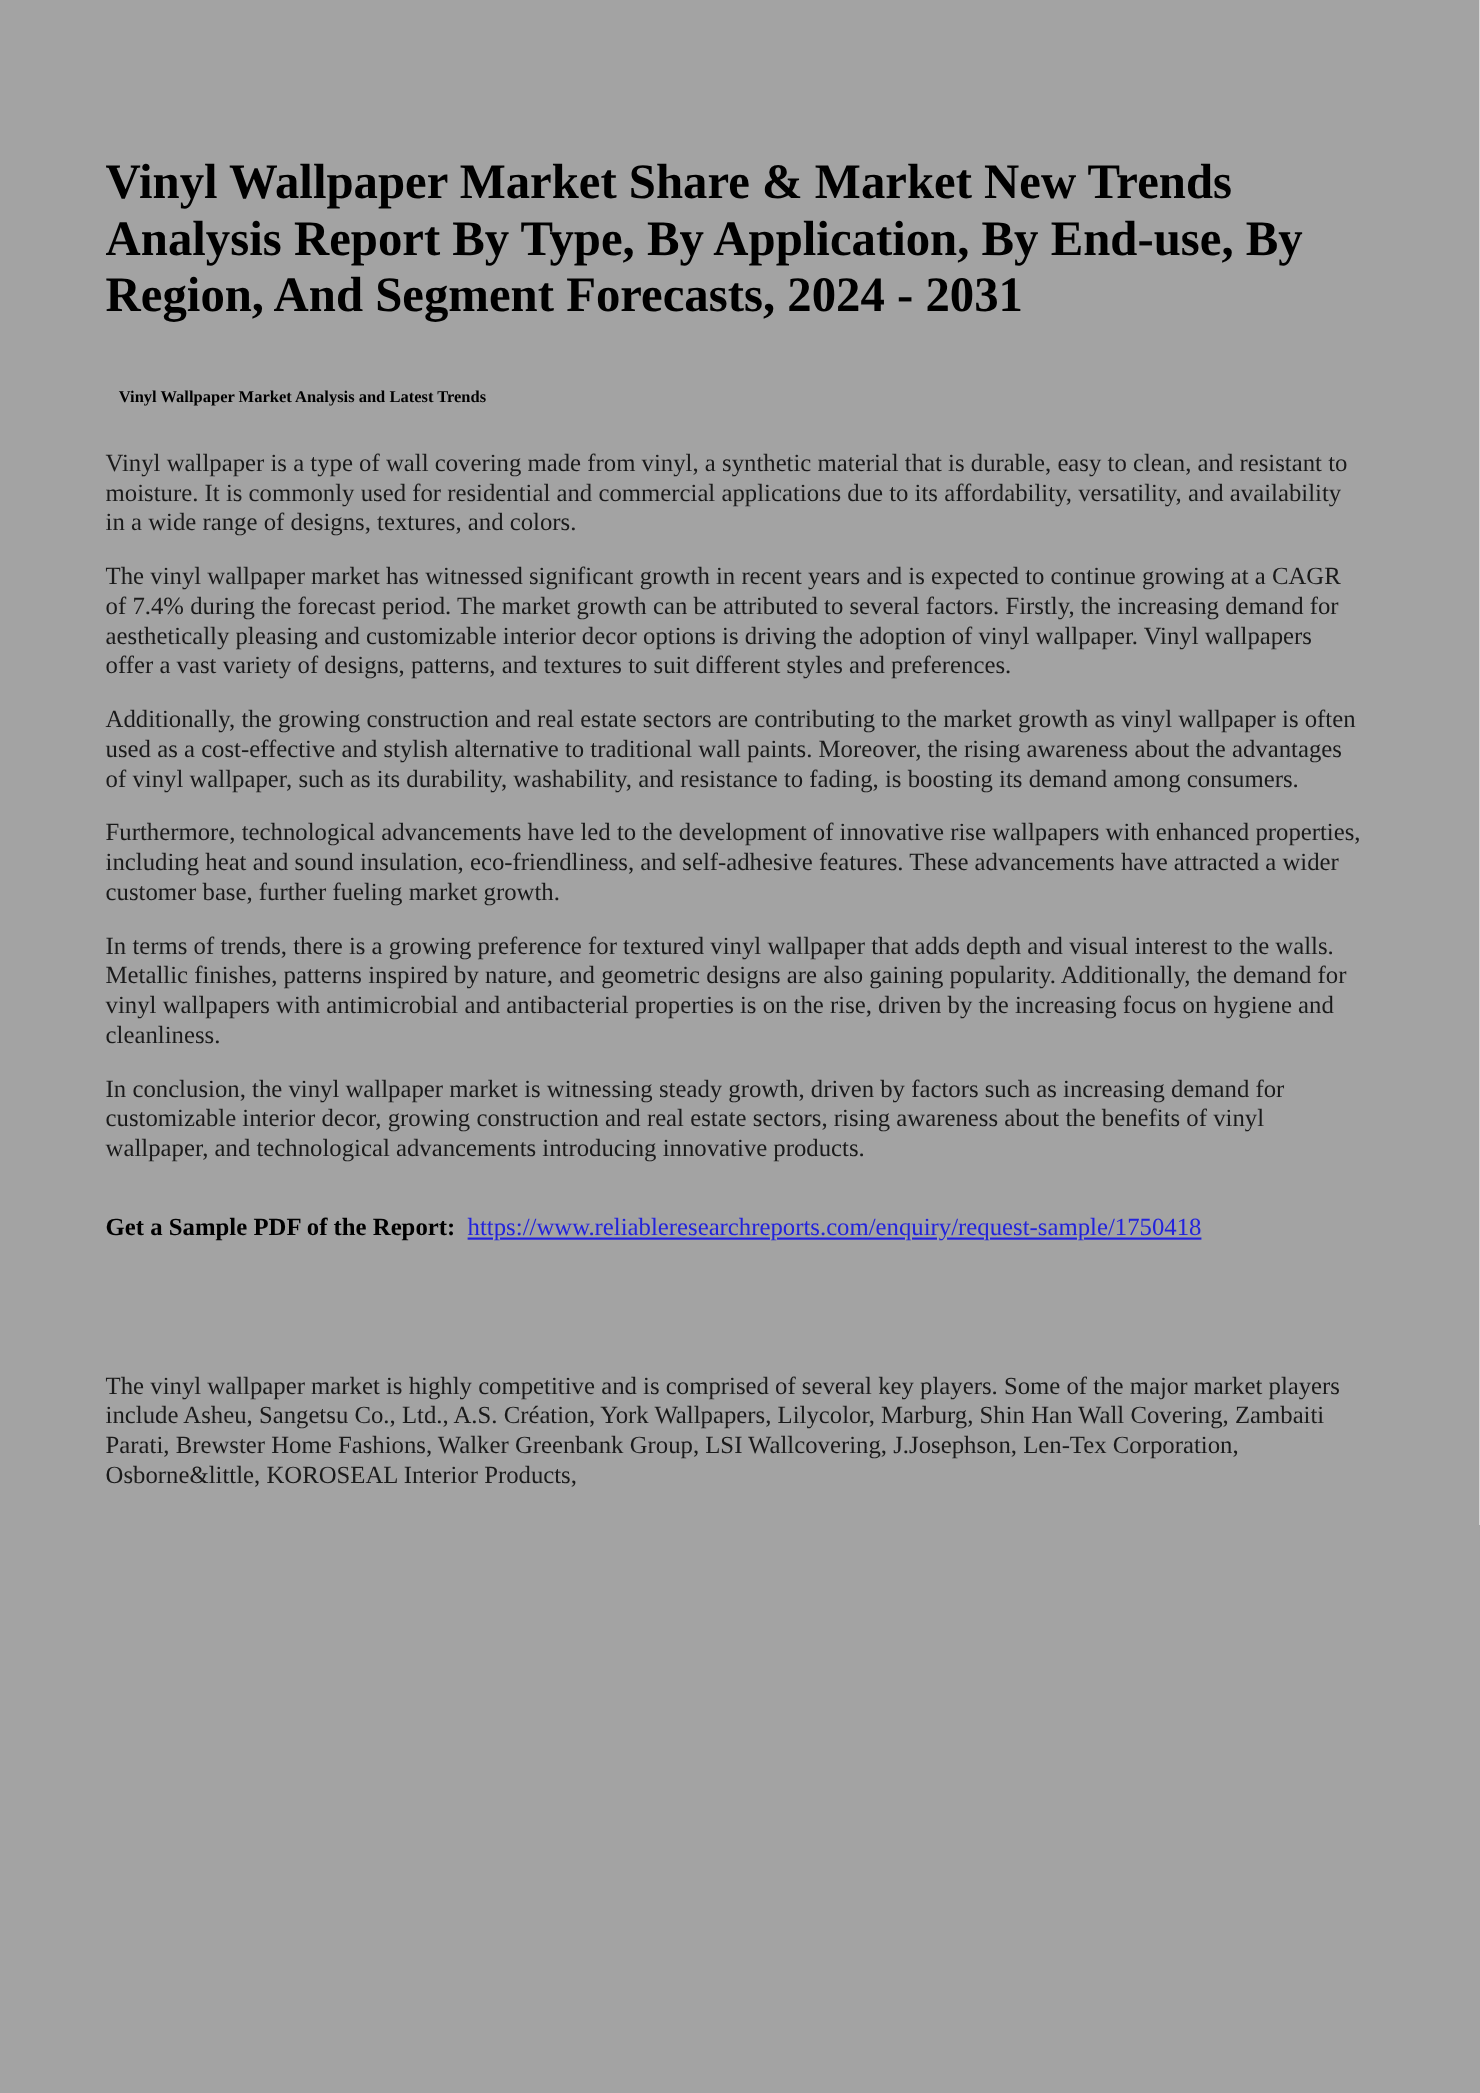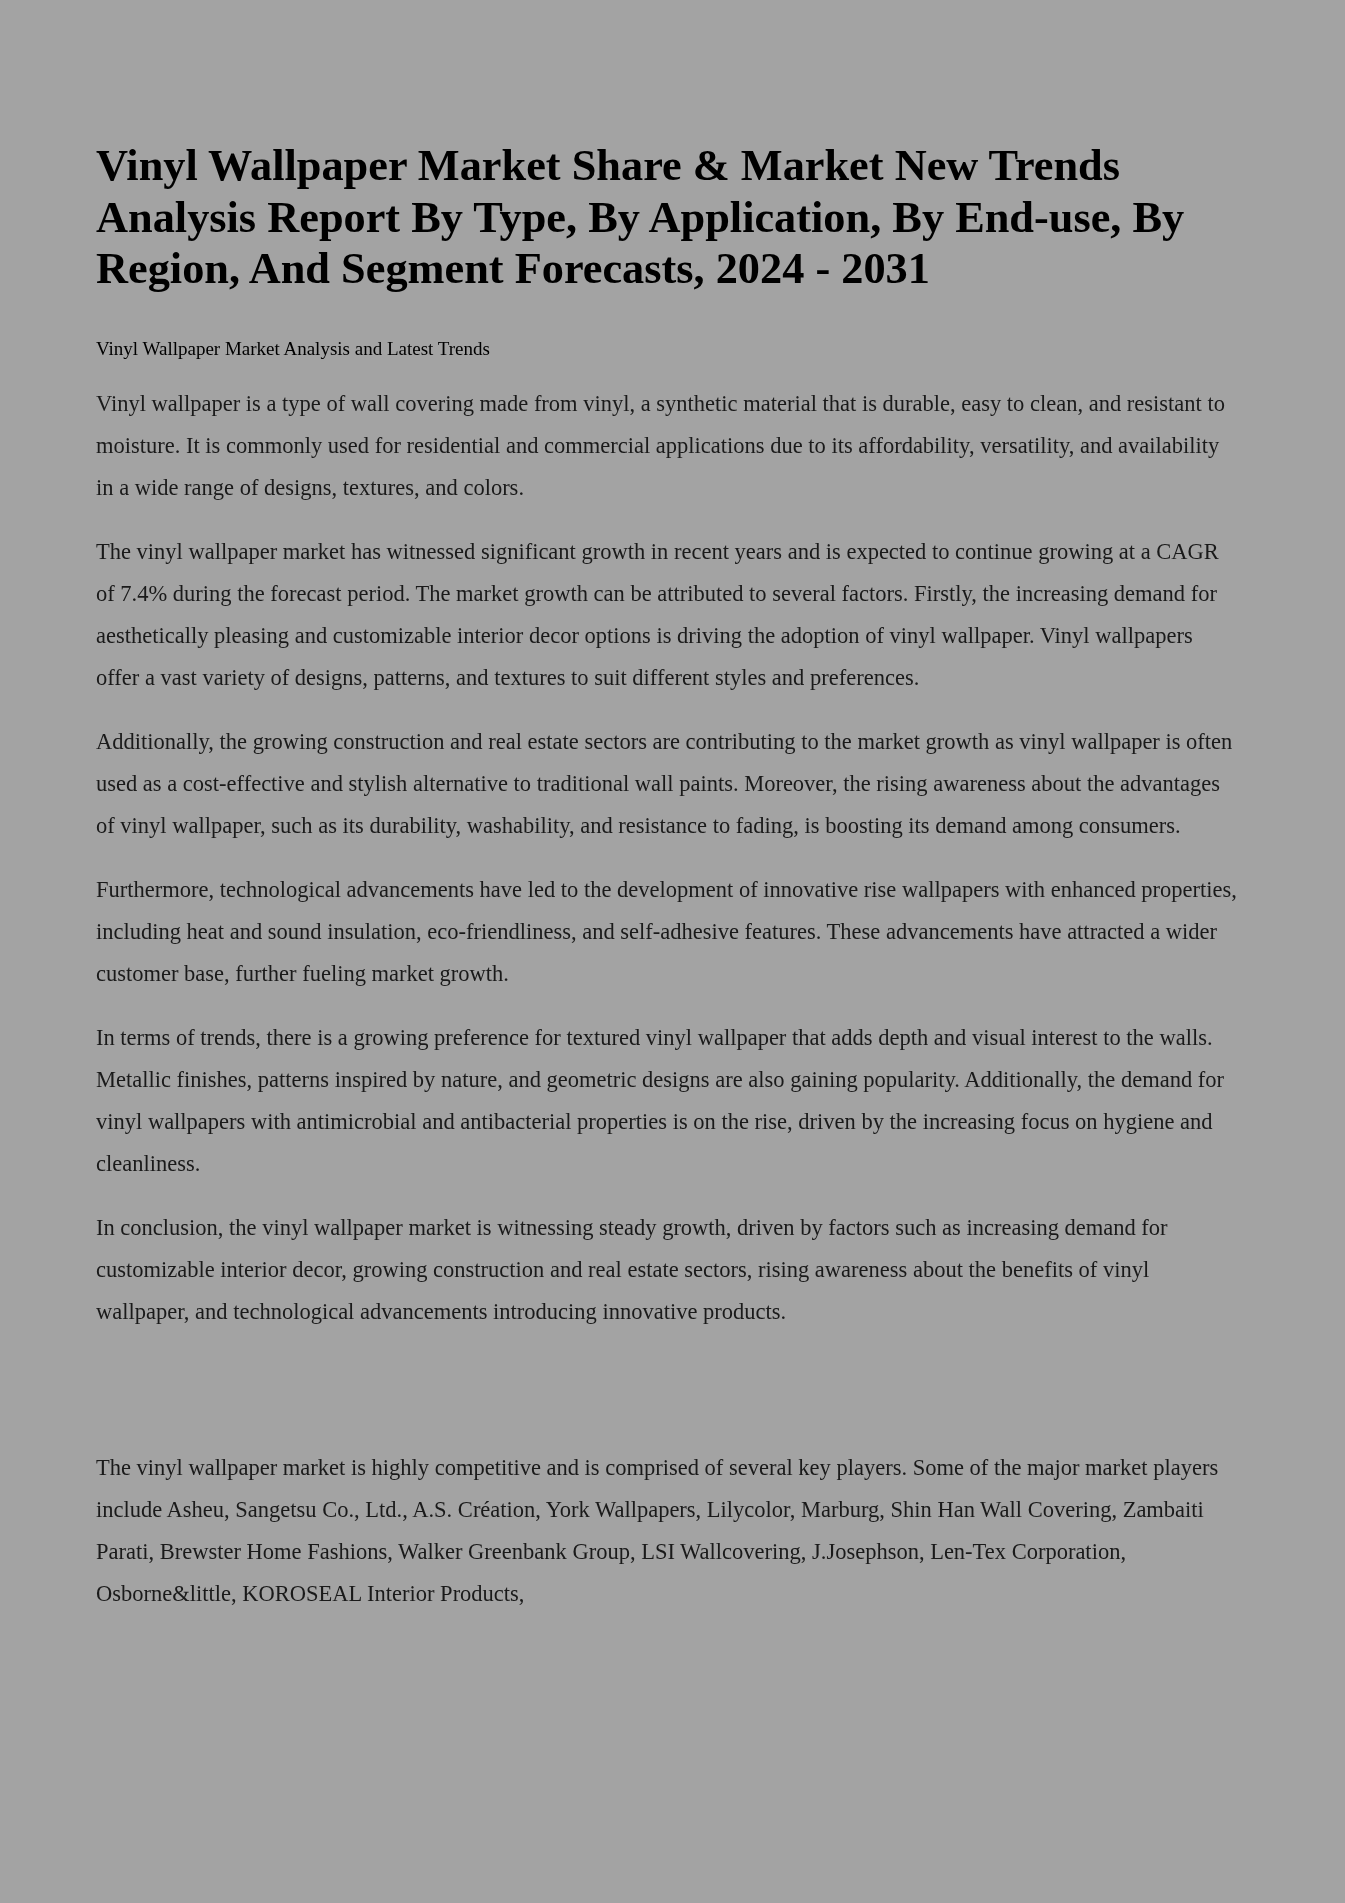--- a/index.html
+++ b/index.html
@@ -34,30 +34,30 @@
     line-height: 51.5px;
     letter-spacing: 0px;
     margin: 0 0 0 0;
     color: #000000;
     transform: scaleX(0.985);
     transform-origin: left top;
     width: 1160px;
   }
   .section-heading {
     font-family: "Liberation Serif", "DejaVu Serif", serif;
-    font-weight: normal;
-    font-size: 19px;
+    font-weight: bold;
+    font-size: 15px;
     line-height: 28px;
-    margin: 0;
+    margin: 12px;
     color: #000000;
   }
   p.body-text {
     font-family: "Liberation Serif", "DejaVu Serif", serif;
     font-size: 22.5px;
-    line-height: 42px;
+    line-height: 27px;
     margin: 0;
     color: #1a1a1a;
     text-align: left;
   }
   .gap-title-to-heading { height: 40px; }
   .gap-para { height: 22px; }
   .gap-heading-to-para { height: 20px; }
   .gap-big { height: 72px; }
 
   .link-line {
@@ -108,20 +108,21 @@
     <div class="gap-para"></div>
 
     <p class="body-text">In terms of trends, there is a growing preference for textured vinyl wallpaper that adds depth and visual interest to the walls. Metallic finishes, patterns inspired by nature, and geometric designs are also gaining popularity. Additionally, the demand for vinyl wallpapers with antimicrobial and antibacterial properties is on the rise, driven by the increasing focus on hygiene and cleanliness.</p>
 
     <div class="gap-para"></div>
 
     <p class="body-text">In conclusion, the vinyl wallpaper market is witnessing steady growth, driven by factors such as increasing demand for customizable interior decor, growing construction and real estate sectors, rising awareness about the benefits of vinyl wallpaper, and technological advancements introducing innovative products.</p>
 
     <div class="gap-para"></div>
 
+    <p class="link-line"><span class="link-label">Get a Sample PDF of the Report:</span><span class="nowrap-sp">  </span><a class="report-link" href="#">https://www.reliableresearchreports.com/enquiry/request-sample/1750418</a></p>
 
     <div class="gap-big"></div>
 
 
     <div class="gap-heading-to-para"></div>
 
     <p class="body-text">The vinyl wallpaper market is highly competitive and is comprised of several key players. Some of the major market players include Asheu, Sangetsu Co., Ltd., A.S. Création, York Wallpapers, Lilycolor, Marburg, Shin Han Wall Covering, Zambaiti Parati, Brewster Home Fashions, Walker Greenbank Group, LSI Wallcovering, J.Josephson, Len-Tex Corporation, Osborne&amp;little, KOROSEAL Interior Products,</p>
 
   </div>
 </div>

